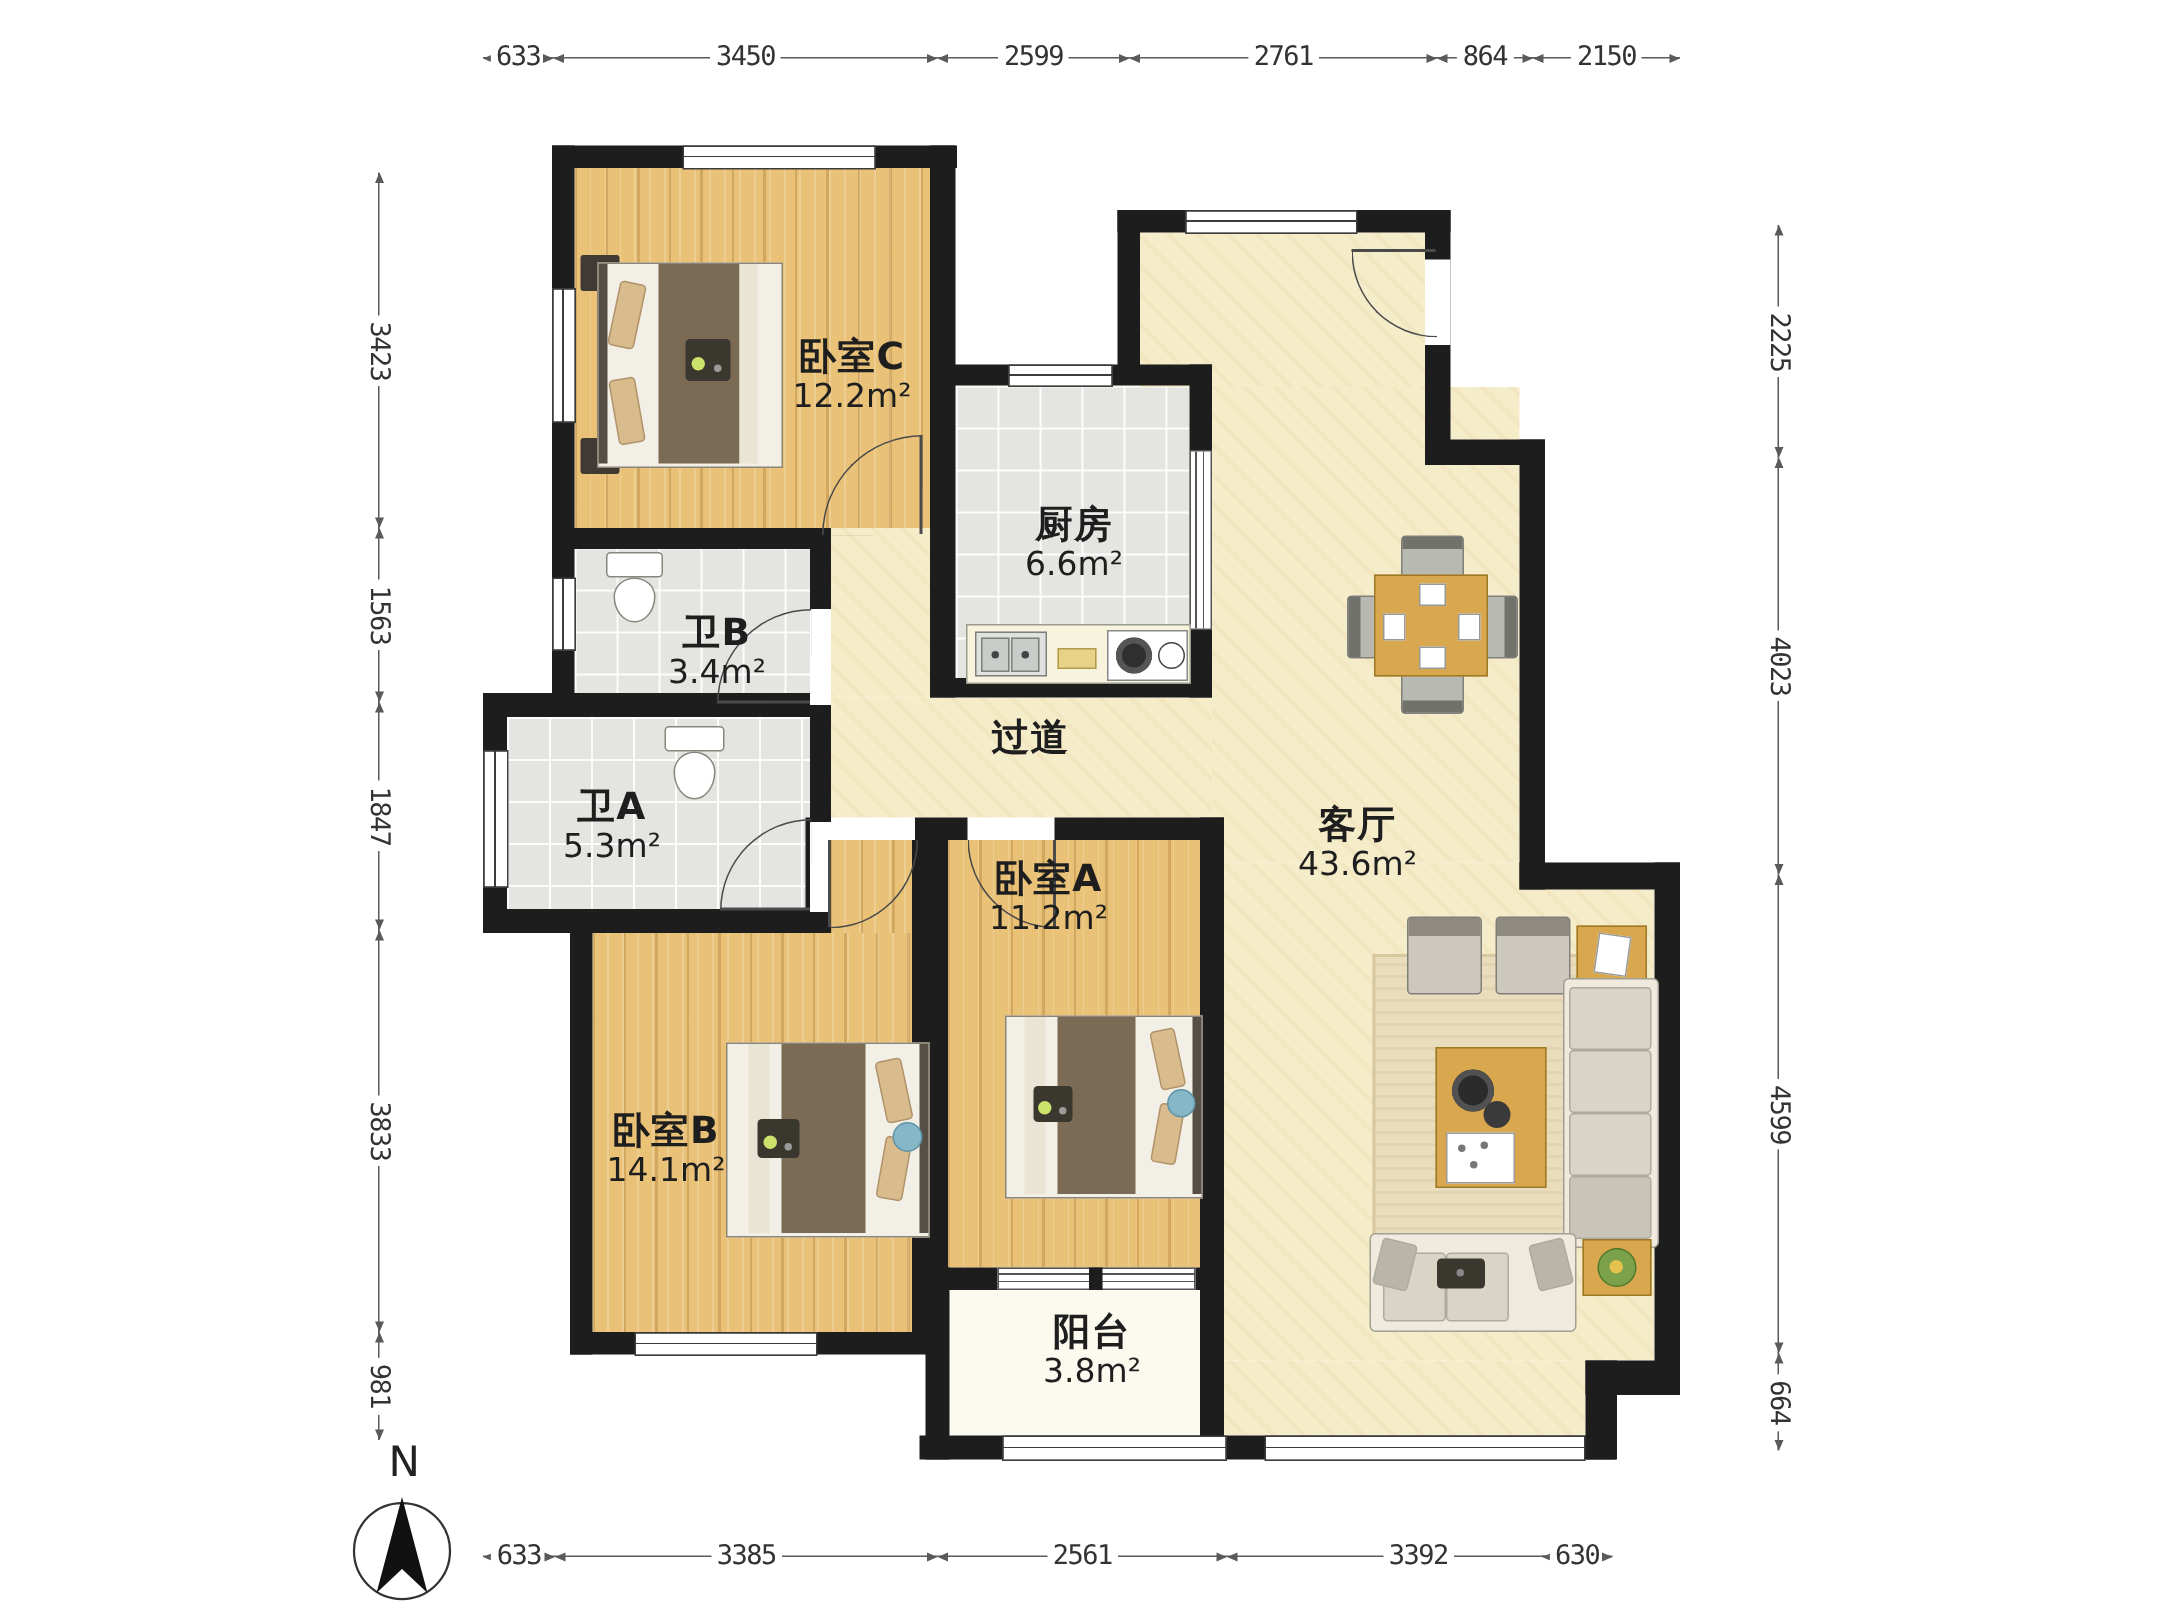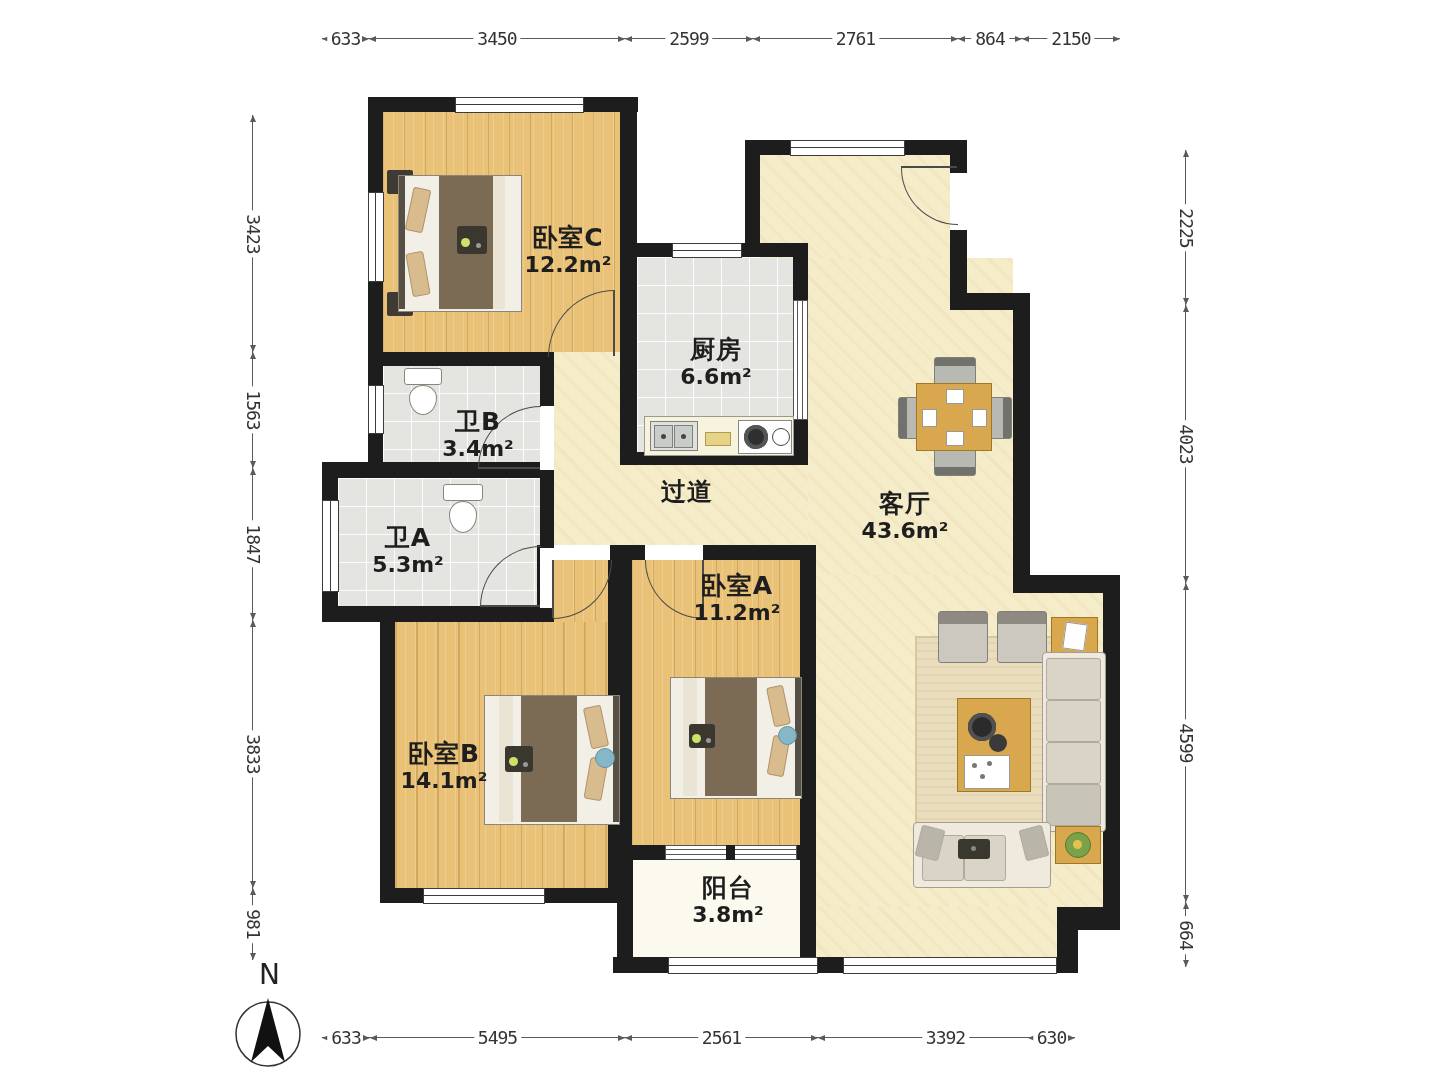--- a/index.html
+++ b/index.html
@@ -26,21 +26,21 @@
     linear-gradient(to bottom,rgba(0,0,0,0) 0 3px,#555 3px 4px,rgba(0,0,0,0) 4px 8px,#555 8px 9px,rgba(0,0,0,0) 9px),#fff;}
   .slide-v{position:absolute;border:1px solid #555;background:
     linear-gradient(to right,rgba(0,0,0,0) 0 3px,#555 3px 4px,rgba(0,0,0,0) 4px 8px,#555 8px 9px,rgba(0,0,0,0) 9px),#fff;}
   .arc{position:absolute;border:1.6px solid #4a4a4a;}
   .arc.tl{border-right:none;border-bottom:none;border-radius:100% 0 0 0;}
   .arc.bl{border-right:none;border-top:none;border-radius:0 0 0 100%;}
   .arc.br{border-left:none;border-top:none;border-radius:0 0 100% 0;}
   .leaf{position:absolute;background:#4a4a4a;}
   .room-label{position:absolute;transform:translateX(-50%);text-align:center;color:#1e1e1e;white-space:nowrap;}
   .rname{font-size:25px;font-weight:600;letter-spacing:1px;line-height:1.1;}
-  .rarea{font-size:22px;font-weight:700;line-height:1.2;}
+  .rarea{font-size:22px;font-weight:400;line-height:1.2;}
   .dimh,.dimv{position:absolute;}
   .dimh{height:0;border-top:1px solid #5a5a5a;}
   .dimv{width:0;border-left:1px solid #5a5a5a;}
   .dimh::before{content:"";position:absolute;left:0;top:-3.5px;border:3.5px solid rgba(0,0,0,0);border-right:7px solid #5a5a5a;border-left:0;}
   .dimh::after{content:"";position:absolute;right:0;top:-3.5px;border:3.5px solid rgba(0,0,0,0);border-left:7px solid #5a5a5a;border-right:0;}
   .dimv::before{content:"";position:absolute;top:0;left:-3.5px;border:3.5px solid rgba(0,0,0,0);border-bottom:7px solid #5a5a5a;border-top:0;}
   .dimv::after{content:"";position:absolute;bottom:0;left:-3.5px;border:3.5px solid rgba(0,0,0,0);border-top:7px solid #5a5a5a;border-bottom:0;}
   .dimh>span{position:absolute;left:50%;top:0;transform:translate(-50%,-54%);background:#fff;padding:0 4px;
      font-family:"DejaVu Sans Mono",monospace;font-size:18px;color:#333;letter-spacing:-1px;}
   .dimv>span{position:absolute;left:0;top:50%;transform:translate(-50%,-50%) rotate(90deg);background:#fff;padding:0 4px;
@@ -283,25 +283,25 @@
     <div class="rname">卫B</div>
     <div class="rarea">3.4m²</div>
   </div>
   <div class="room-label" style="left:408px;top:524px">
     <div class="rname">卫A</div>
     <div class="rarea">5.3m²</div>
   </div>
   <div class="room-label" style="left:687px;top:478px">
     <div class="rname">过道</div>
   </div>
-  <div class="room-label" style="left:905px;top:490px">
+  <div class="room-label" style="left:905px;top:536px">
     <div class="rname">客厅</div>
     <div class="rarea">43.6m²</div>
   </div>
-  <div class="room-label" style="left:737px;top:572px">
+  <div class="room-label" style="left:699px;top:572px">
     <div class="rname">卧室A</div>
     <div class="rarea">11.2m²</div>
   </div>
   <div class="room-label" style="left:444px;top:740px">
     <div class="rname">卧室B</div>
     <div class="rarea">14.1m²</div>
   </div>
   <div class="room-label" style="left:728px;top:874px">
     <div class="rname">阳台</div>
     <div class="rarea">3.8m²</div>
@@ -323,21 +323,21 @@
       <span>864</span>
     </div>
   <div class="dimh" style="left:1022px;top:38px;width:98px">
       <span>2150</span>
     </div>
 
   <div class="dimh" style="left:322px;top:1037px;width:48px">
       <span>633</span>
     </div>
   <div class="dimh" style="left:370px;top:1037px;width:255px">
-      <span>5495</span>
+      <span>3385</span>
     </div>
   <div class="dimh" style="left:625px;top:1037px;width:193px">
       <span>2561</span>
     </div>
   <div class="dimh" style="left:818px;top:1037px;width:255px">
       <span>3392</span>
     </div>
   <div class="dimh" style="left:1028px;top:1037px;width:47px">
       <span>630</span>
     </div>

